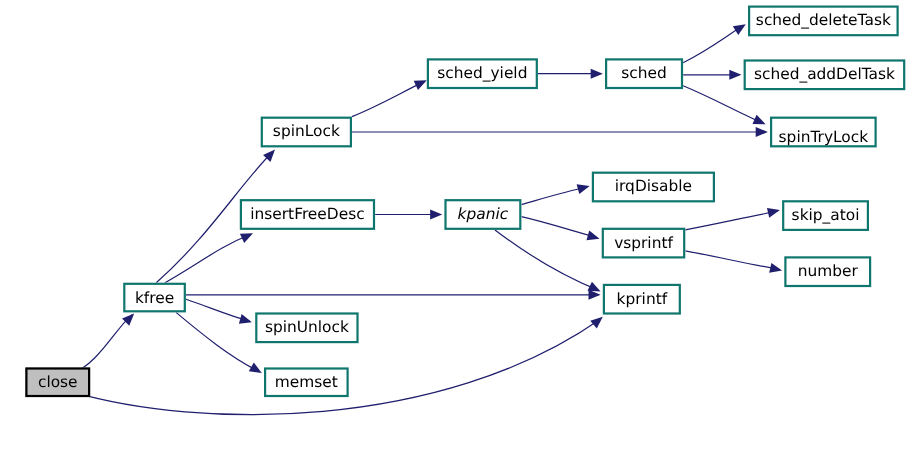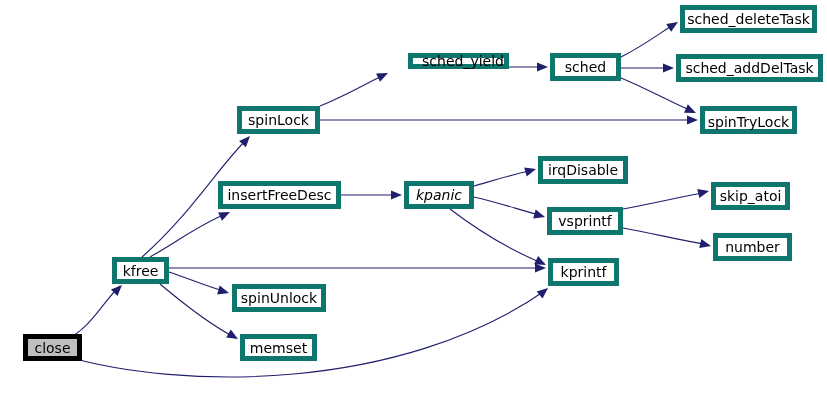--- a/index.html
+++ b/index.html
@@ -7,21 +7,21 @@
     position:relative;
     width:827px;height:417px;
     background:#ffffff;
     overflow:hidden;
     font-family:"DejaVu Sans", sans-serif;
   }
   #edges{position:absolute;left:0;top:0;width:827px;height:417px;}
   .node{
     position:absolute;
     box-sizing:border-box;
-    border:5px solid #0f766e;
+    border:2px solid #0f766e;
     background:#ffffff;
     color:#000000;
     font-family:"DejaVu Sans", sans-serif;
     font-size:14px;
     line-height:1;
     display:flex;
     align-items:center;
     justify-content:center;
     white-space:nowrap;
     z-index:2;
@@ -89,30 +89,30 @@
       </div>
       <div class="node" style="left: 218px; top: 181px; width: 123px; height: 28px;">
         <span>insertFreeDesc</span>
       </div>
       <div class="node" style="left: 232px; top: 284px; width: 94px; height: 28px;">
         <span>spinUnlock</span>
       </div>
       <div class="node" style="left: 240px; top: 334px; width: 77px; height: 27px;">
         <span>memset</span>
       </div>
-      <div class="node" style="left: 408px; top: 53px; width: 101px; height: 16px; justify-content: flex-end;">
+      <div class="node" style="left: 388px; top: 53px; width: 101px; height: 28px;">
         <span>sched_yield</span>
       </div>
       <div class="node" style="left: 404px; top: 181px; width: 70px; height: 28px; font-style: italic;">
         <span>kpanic</span>
       </div>
       <div class="node" style="left: 550px; top: 53px; width: 71px; height: 28px;">
         <span>sched</span>
       </div>
-      <div class="node" style="left: 538px; top: 156px; width: 90px; height: 28px;">
+      <div class="node" style="left: 538px; top: 156px; width: 112px; height: 28px;">
         <span>irqDisable</span>
       </div>
       <div class="node" style="left: 547px; top: 207px; width: 76px; height: 28px;">
         <span>vsprintf</span>
       </div>
       <div class="node" style="left: 548px; top: 258px; width: 71px; height: 28px;">
         <span>kprintf</span>
       </div>
       <div class="node" style="left: 680px; top: 5px; width: 137px; height: 28px;">
         <span>sched_deleteTask</span>

